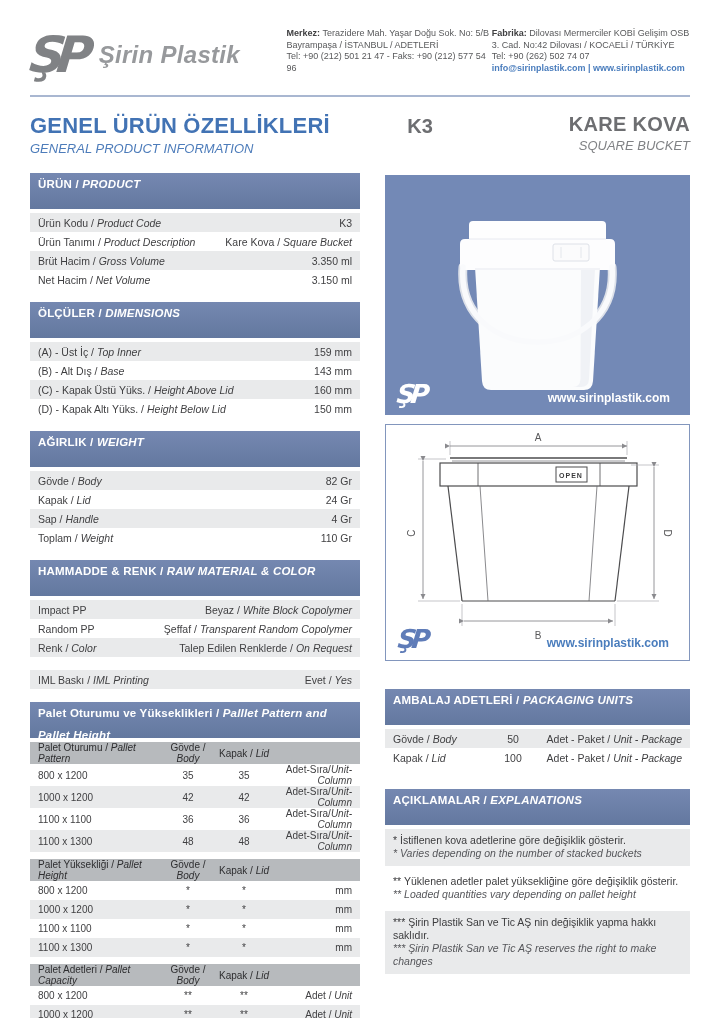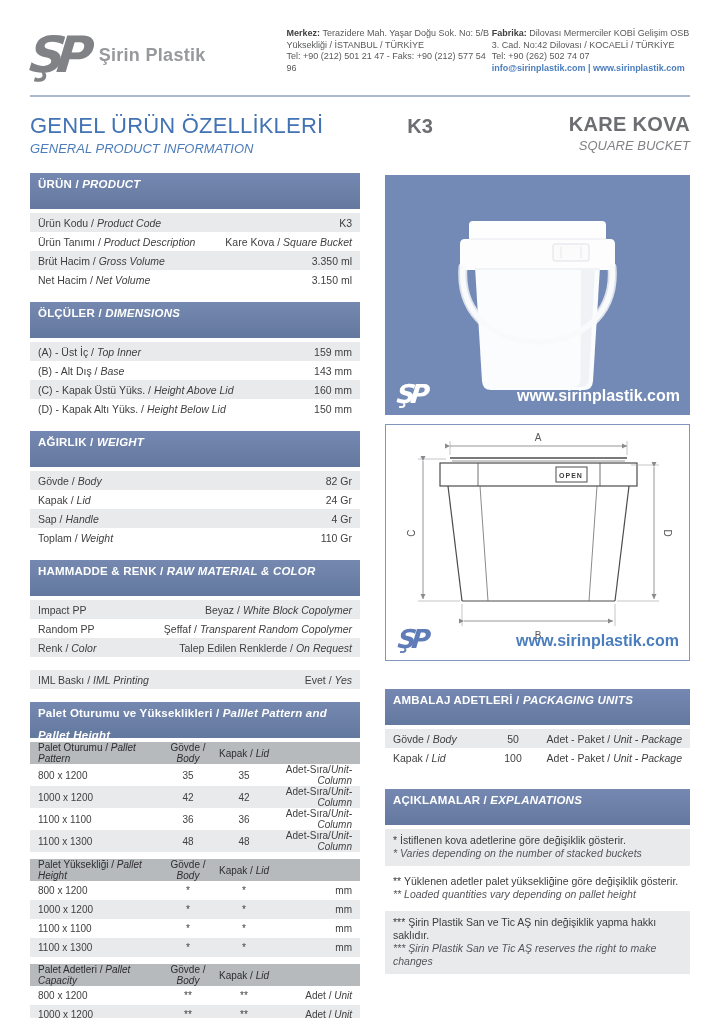--- a/index.html
+++ b/index.html
@@ -4,29 +4,29 @@
 <style>
   html,body{margin:0;padding:0;background:#ffffff;}
   .page{width:720px;height:1018px;background:#fff;position:relative;overflow:hidden;
         font-family:"Liberation Sans",sans-serif;color:#3c3c3e;}
   
   .hdr{display:flex;padding:28px 30px 0 30px;align-items:flex-start;}
   .logo{display:flex;align-items:center;width:262px;}
   .monogram{font-family:"DejaVu Sans",sans-serif;font-style:italic;font-weight:900;
             font-size:50px;line-height:54px;color:#808285;letter-spacing:-9px;
             transform:skewX(-6deg);display:inline-block;padding-right:14px;}
-  .logoname{font-weight:700;font-size:18px;color:#97999c;letter-spacing:.3px;}
+  .logoname{font-style:italic;font-weight:700;font-size:24px;color:#97999c;letter-spacing:.3px;}
   .contact{font-size:9px;line-height:11.5px;color:#58595b;width:205px;}
   .contact b{color:#3f3f41;}
   .contact .web{color:#4a7dbd;font-weight:700;}
   .contact.c1{margin-left:3px;width:212px;}
   
   .rule{border:none;border-top:2px solid #a9b7d1;margin:13px 30px 0 30px;}
   .titlebar{display:grid;grid-template-columns:330px 120px 1fr;margin:16px 30px 0 30px;align-items:start;}
-  .t-tr{font-size:22px;font-weight:400;color:#4273b4;letter-spacing:.2px;}
+  .t-tr{font-size:22px;font-weight:700;color:#4273b4;letter-spacing:.2px;}
   .t-sub{font-size:13px;font-style:italic;color:#4d7cba;margin-top:2px;}
   .t-code{font-size:20px;font-weight:800;color:#6d6e71;text-align:center;padding-top:2px;}
   .t-right{text-align:right;}
   .t-prod{font-size:20px;font-weight:800;color:#6d6e71;letter-spacing:.3px;}
   .t-prod-sub{font-size:13px;font-style:italic;color:#808285;margin-top:2px;}
   
   .cols{display:flex;gap:25px;margin:17px 30px 0 30px;}
   .col-l{width:330px;}
   .col-r{width:305px;}
   
@@ -48,21 +48,21 @@
   .g-row{display:grid;grid-template-columns:122px 56px 56px 1fr;align-items:center;
          min-height:19px;padding:0 8px;font-size:10px;color:#3f3f41;}
   .g-row .c2,.g-row .c3{text-align:center;}
   .g-row .c4{text-align:right;}
   .g-head{background:#b7babd;color:#2e2e30;}
   
   .photo{height:240px;background:#7389b6;position:relative;margin-top:2px;}
   .panel-logo{position:absolute;left:12px;bottom:6px;font-family:"DejaVu Sans",sans-serif;
               font-style:italic;font-weight:900;font-size:26px;letter-spacing:-5px;
               transform:skewX(-6deg);color:#ffffff;}
-  .panel-url{position:absolute;right:10px;bottom:10px;font-size:16px;font-weight:700;color:#ffffff;}
+  .panel-url{position:absolute;right:20px;bottom:10px;font-size:12px;font-weight:700;color:#ffffff;}
   .draw{height:237px;border:1px solid #8296bd;background:#fff;position:relative;margin-top:9px;box-sizing:border-box;}
   .draw .panel-logo{color:#5f7cb8;}
   .draw .panel-url{color:#4a7dbd;}
   
   .amb{margin-top:28px;}
   .acik{margin-top:22px;}
   .note{background:#e9eaeb;padding:5px 0 6px 8px;font-size:10.5px;line-height:13px;
         color:#3c3c3e;margin-top:4px;}
   .note .nen{font-style:italic;color:#55565a;}
   .note.white{background:#fff;}
@@ -72,21 +72,21 @@
 
 <div class="page">
 
   <div class="hdr">
     <div class="logo">
       <span class="monogram">ŞP</span>
       <span class="logoname">Şirin Plastik</span>
     </div>
     <div class="contact c1">
       <div><b>Merkez:</b> <span>Terazidere Mah. Yaşar Doğu Sok. No: 5/B</span></div>
-      <div>Yüksekliği / İSTANBUL / TÜRKİYE</div>
+      <div>Bayrampaşa / İSTANBUL / ADETLERİ</div>
       <div>Tel: +90 (212) 501 21 47 - Faks: +90 (212) 577 54 96</div>
     </div>
     <div class="contact">
       <div><b>Fabrika:</b> <span>Dilovası Mermerciler KOBİ Gelişim OSB</span></div>
       <div>3. Cad. No:42 Dilovası / KOCAELİ / TÜRKİYE</div>
       <div>Tel: +90 (262) 502 74 07</div>
       <div class="web">info@sirinplastik.com | www.sirinplastik.com</div>
     </div>
   </div>
 

